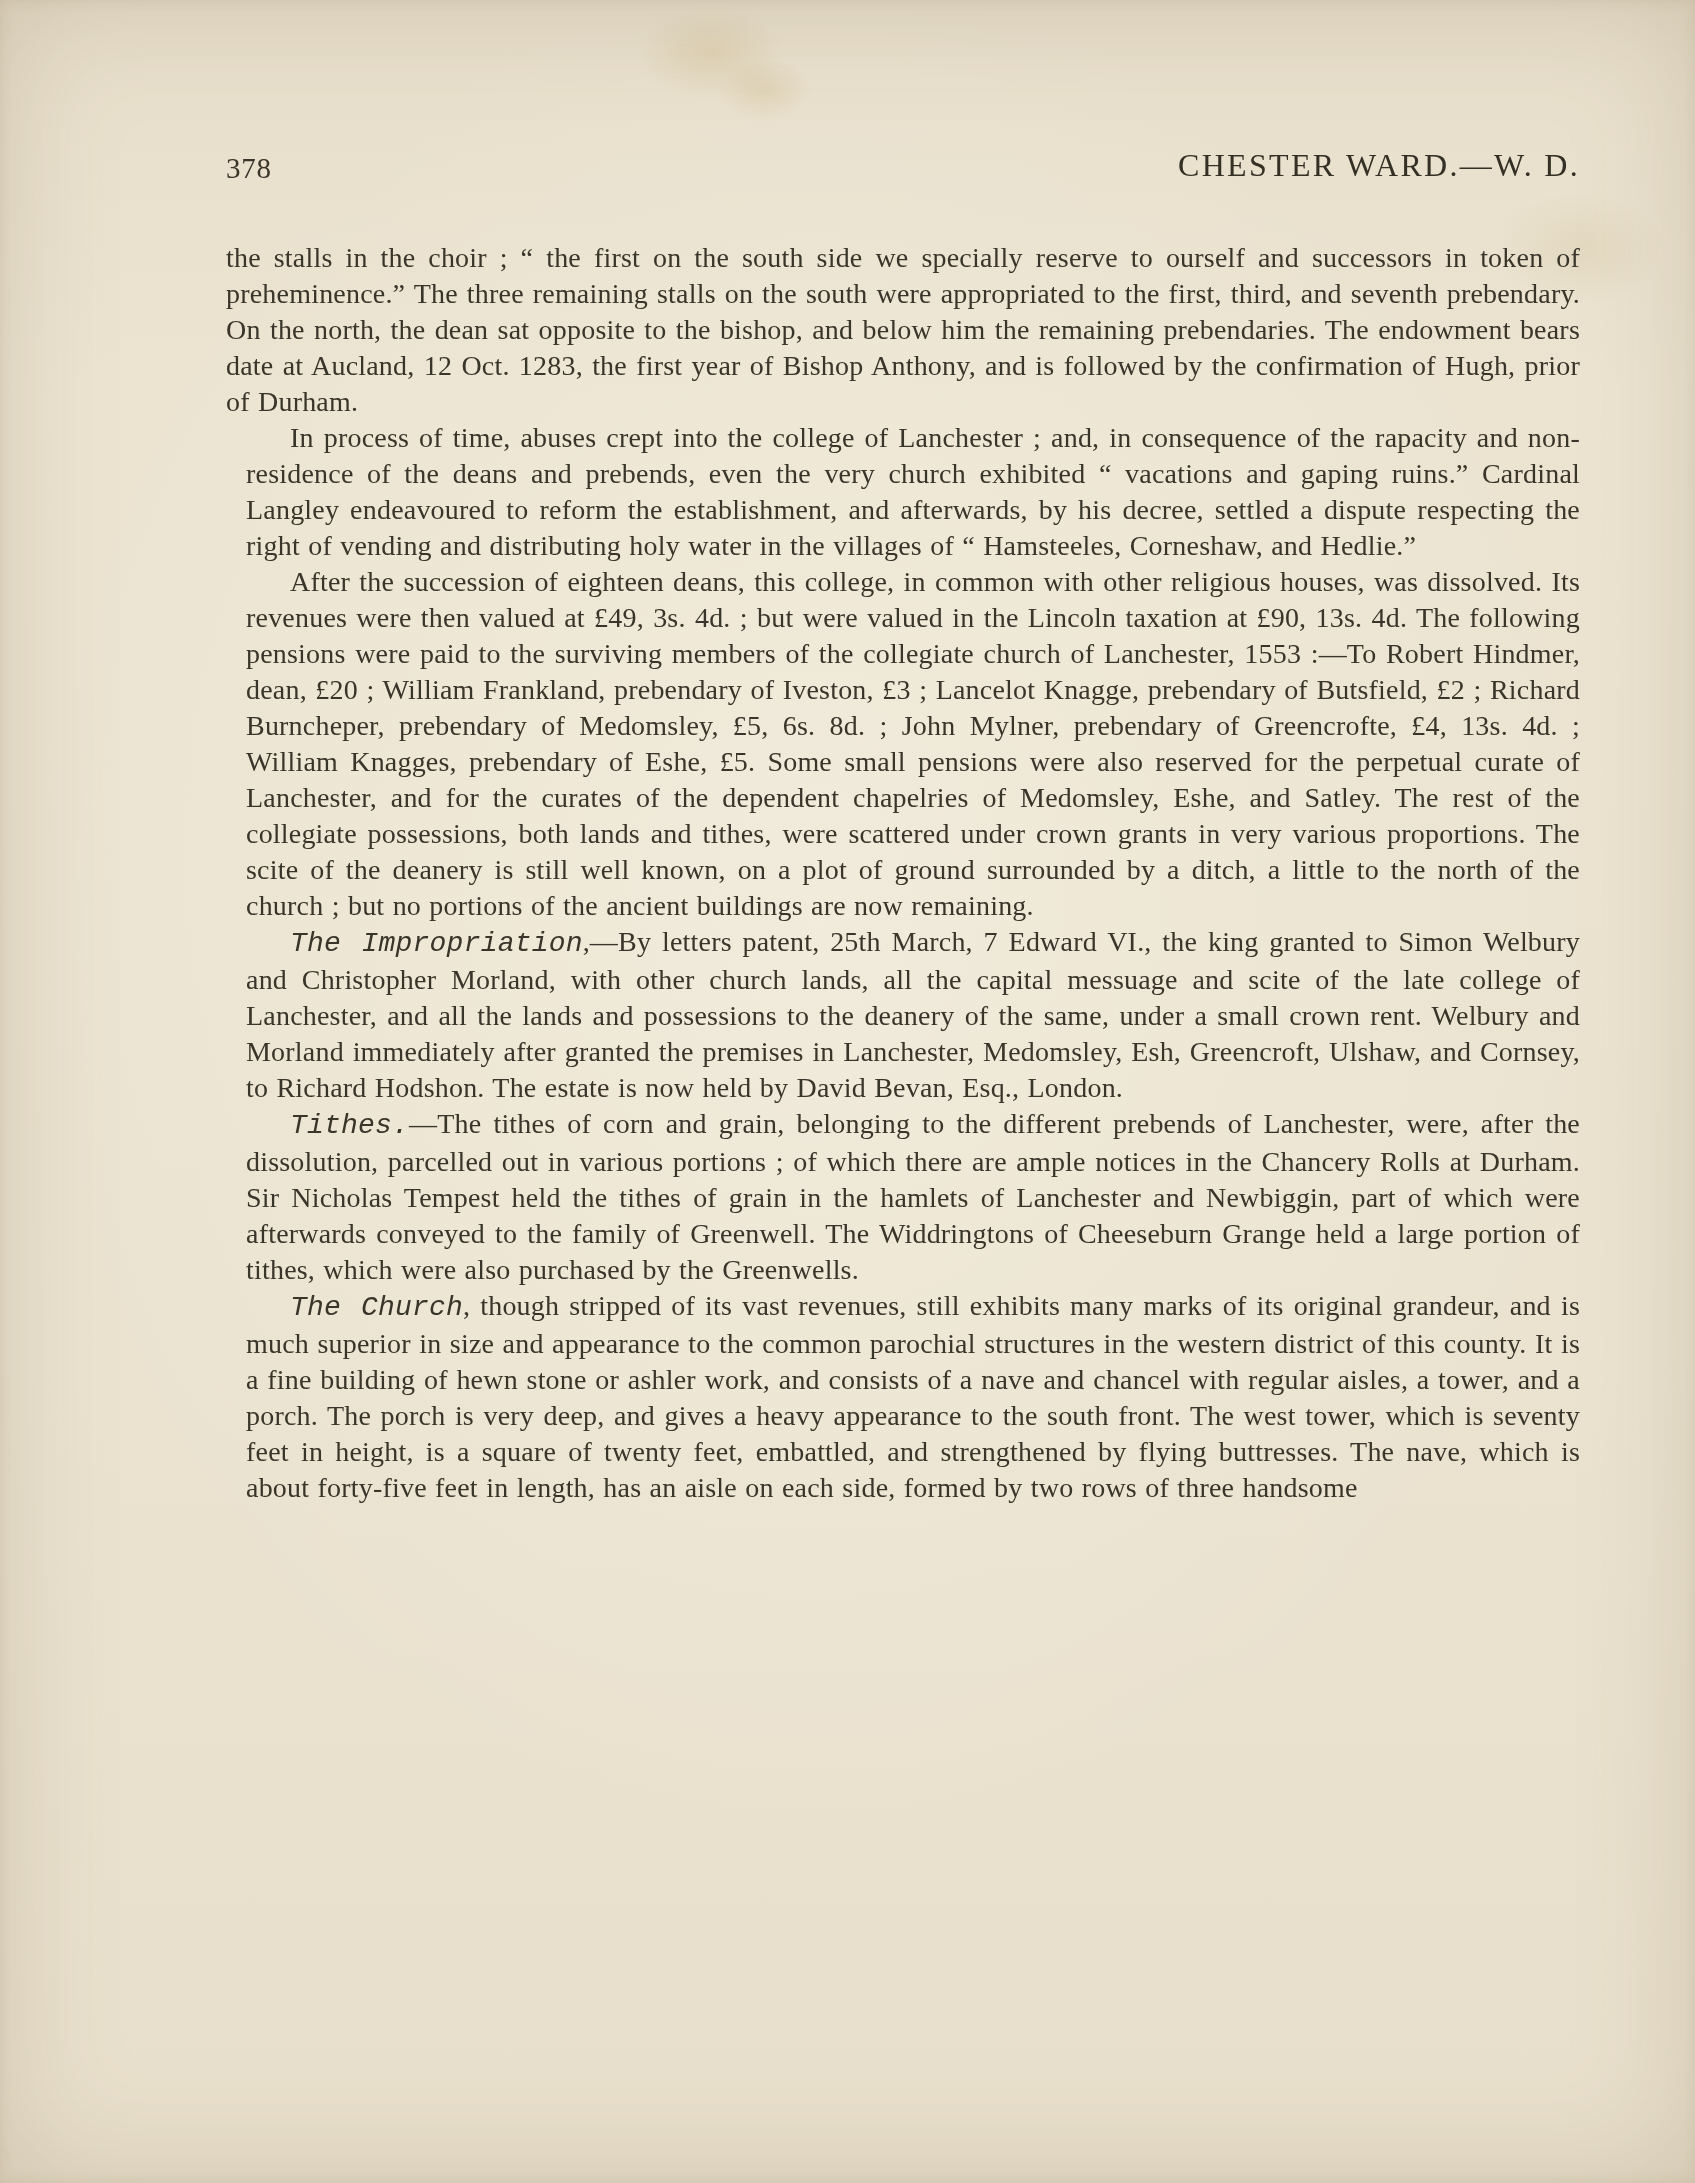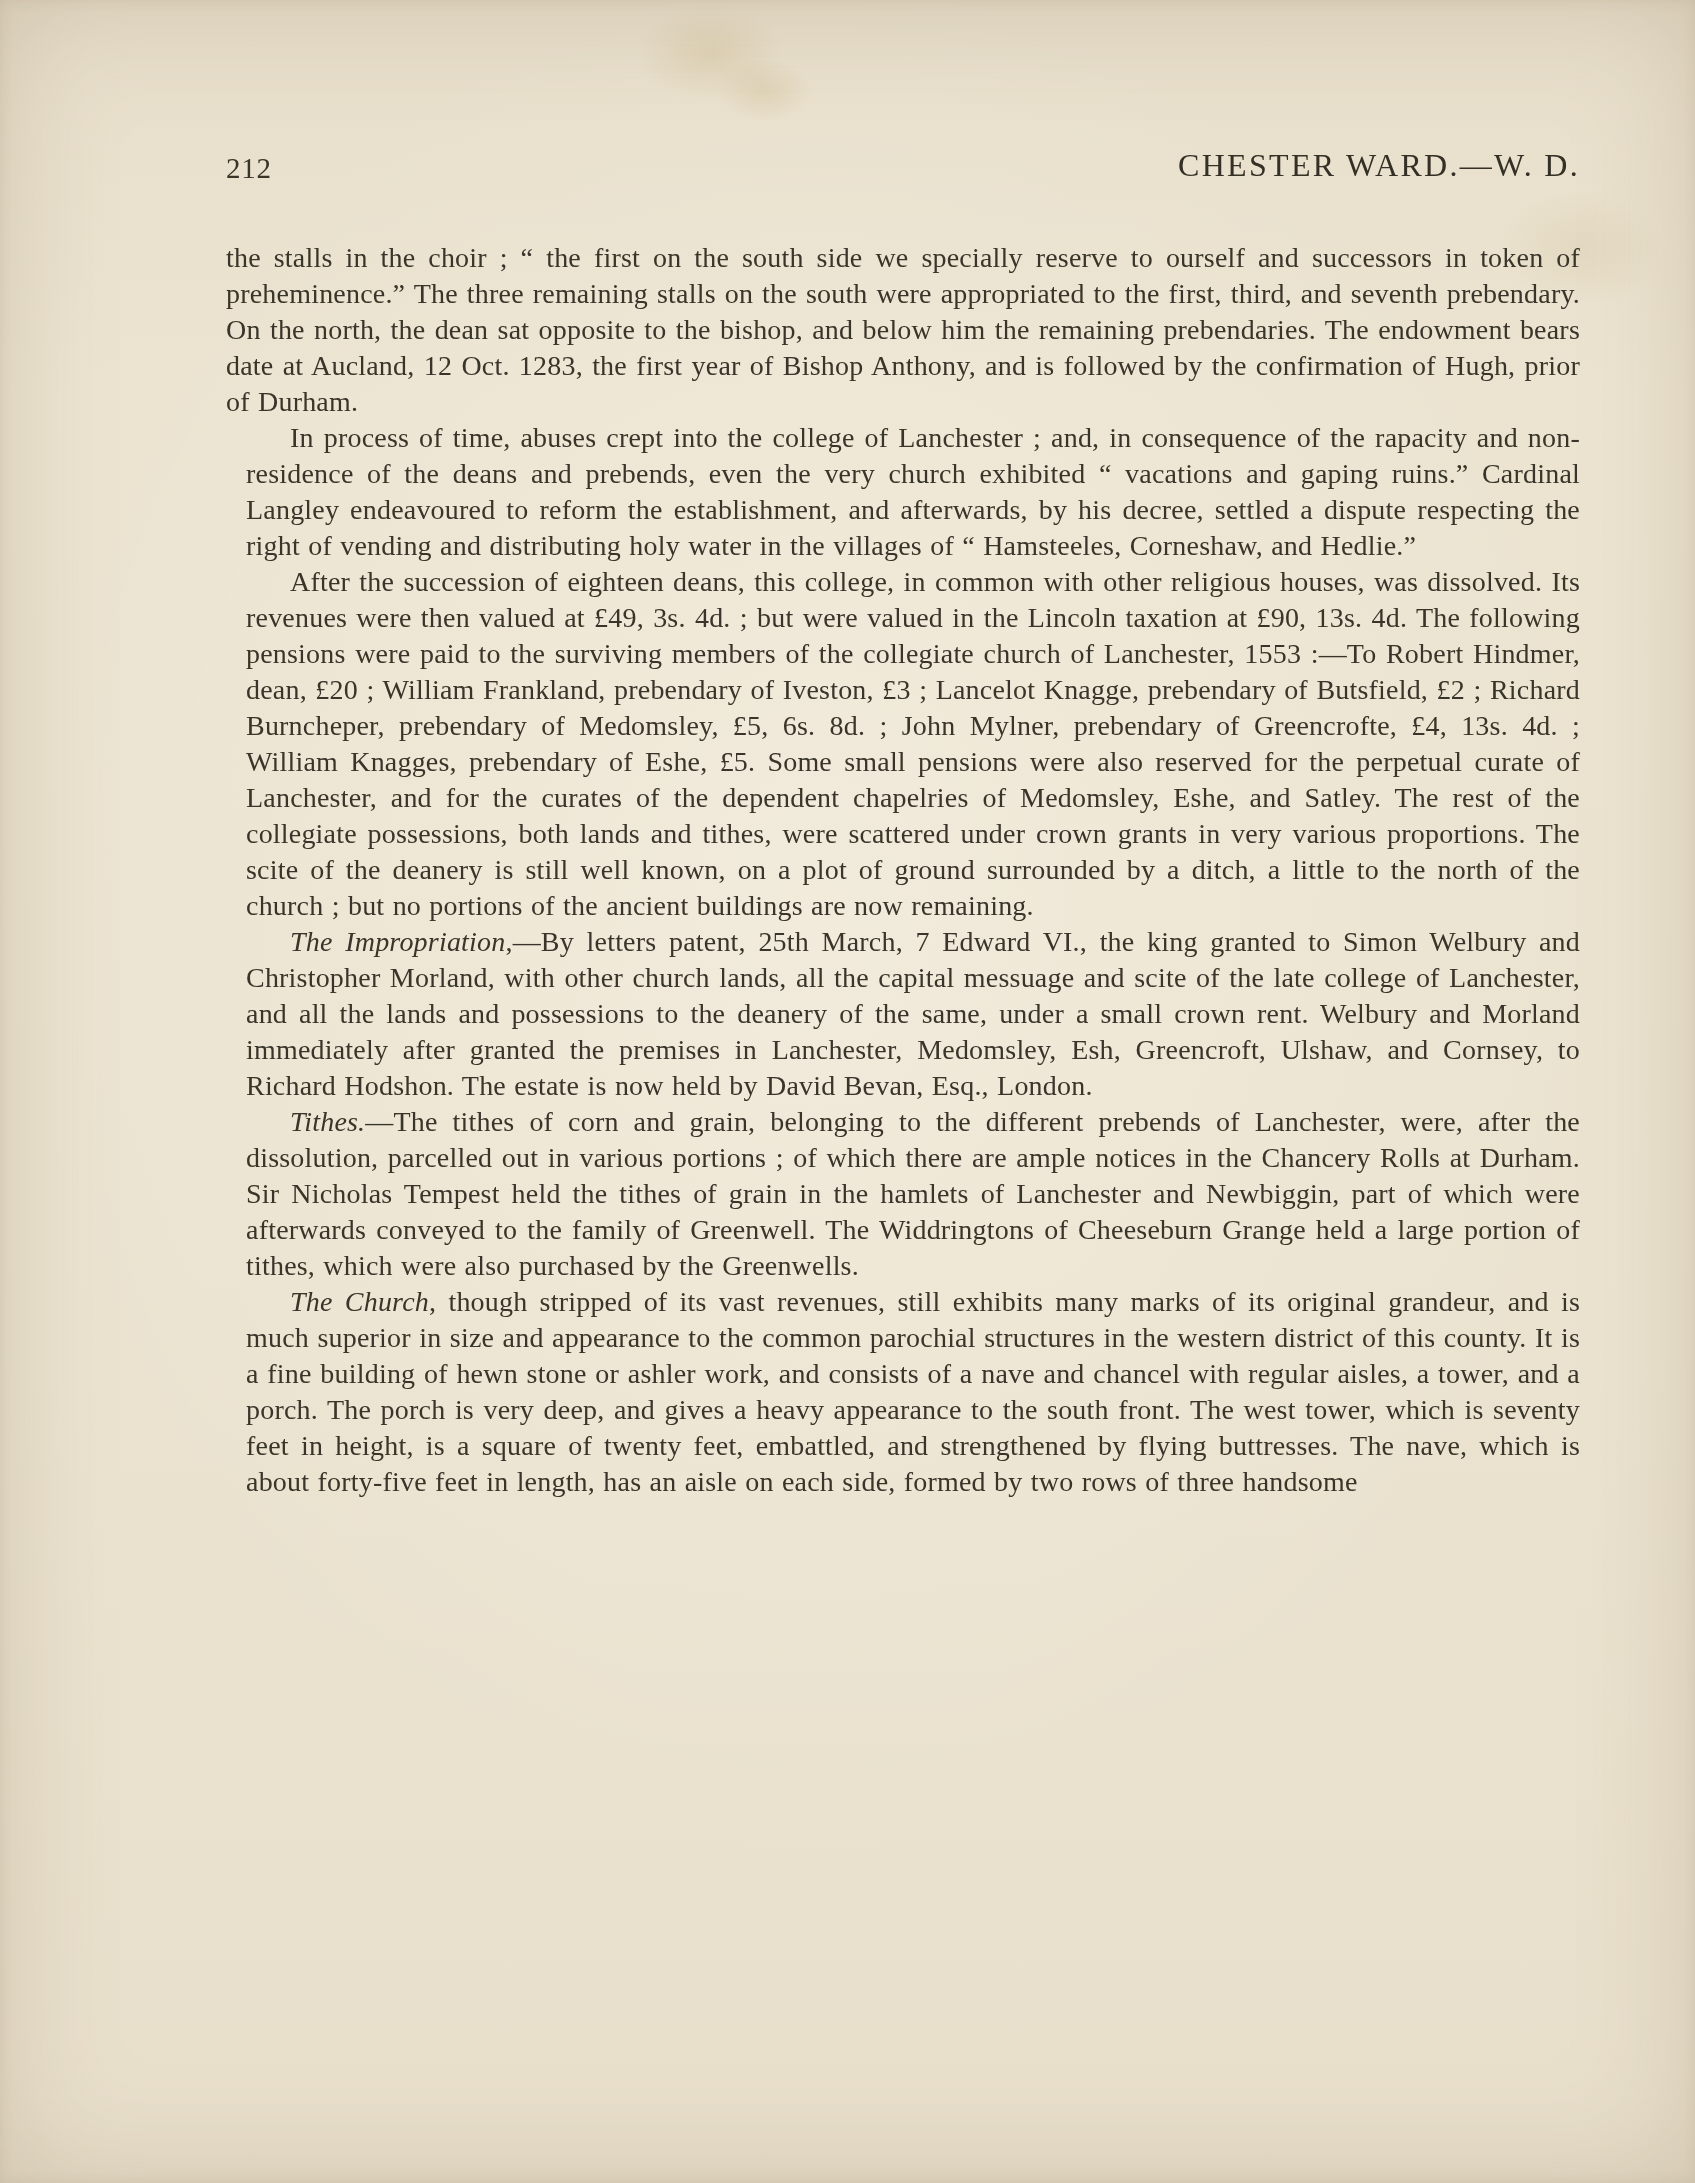--- a/index.html
+++ b/index.html
@@ -65,29 +65,30 @@
   .page-body p {
     margin: 0;
     padding: 0;
   }
   .page-body p.indent {
     text-indent: 44px;
     margin-left: 20px;
   }
   .page-body i {
     font-style: italic;
+    font-family: Liberation Mono, monospace;
   }
 </style>
 </head>
 <body>
 
 <div class="page">
 
   <div class="page-header">
-    <div class="page-number">212</div>
+    <div class="page-number">378</div>
     <div class="header-title">CHESTER WARD.—W. D.</div>
   </div>
 
   <div class="page-body">
 
     <p>
       <span>the stalls in the choir ; “ the first on the south side we specially reserve to ourself and successors in token of preheminence.”  The three remaining stalls on the south were appropriated to the first, third, and seventh prebendary.  On the north, the dean sat opposite to the bishop, and below him the remaining prebendaries.  The endowment bears date at Aucland, 12 Oct. 1283, the first year of Bishop Anthony, and is followed by the confirmation of Hugh, prior of Durham.</span>
     </p>
 
     <p class="indent">

